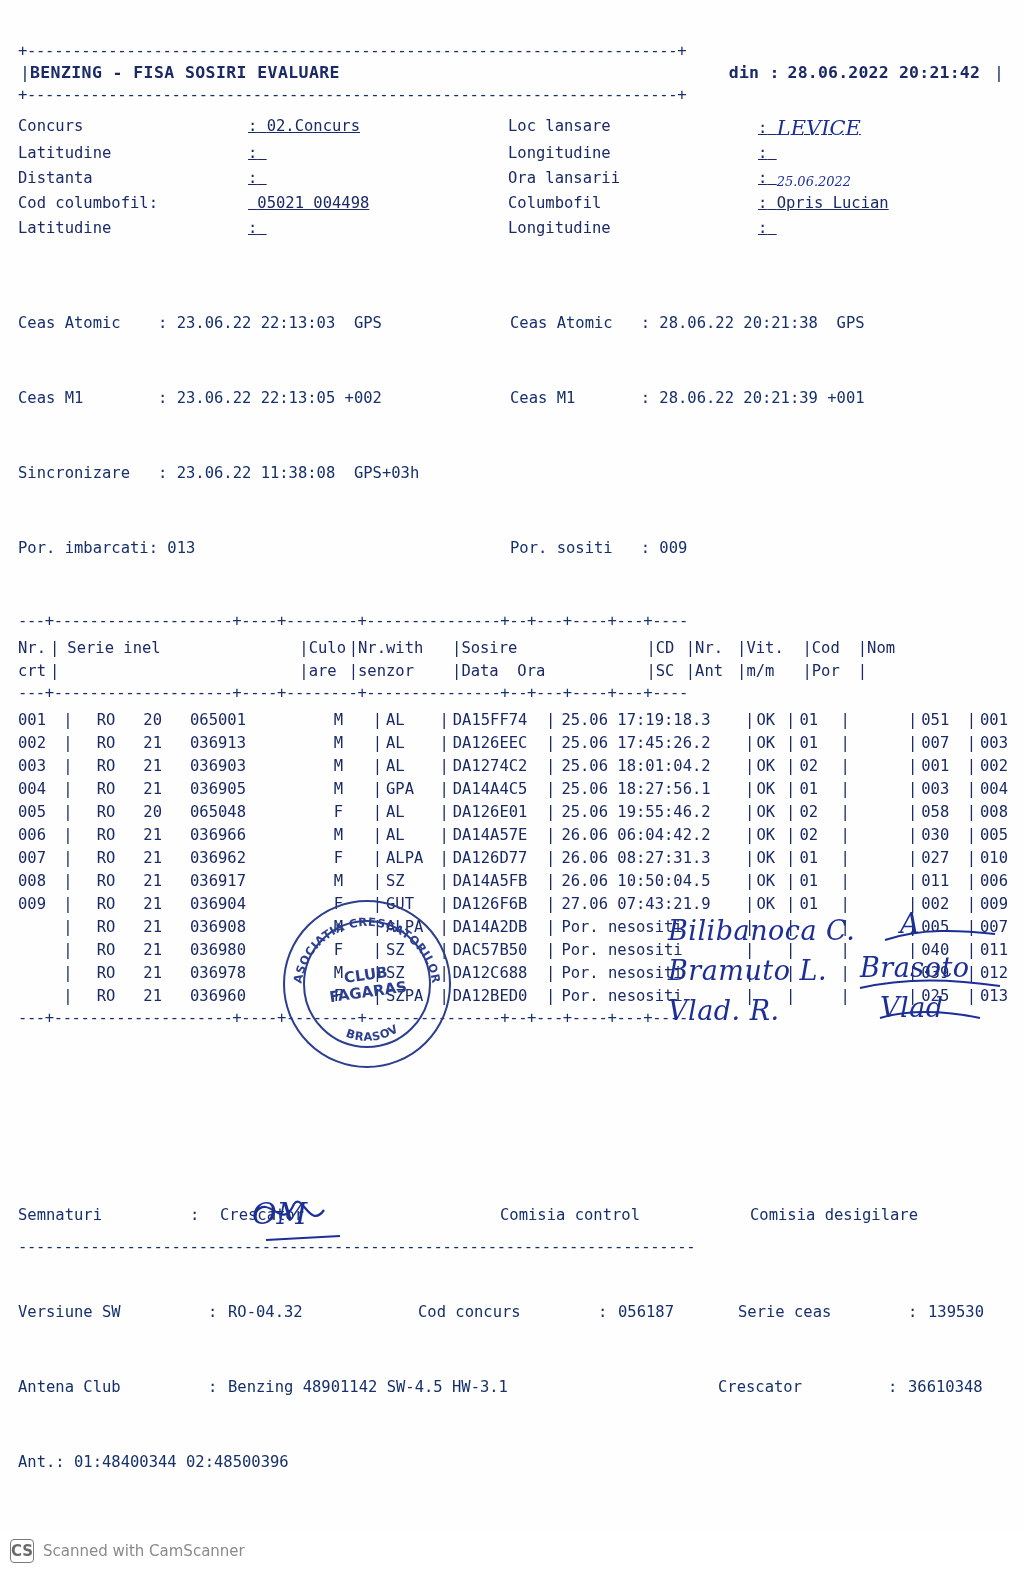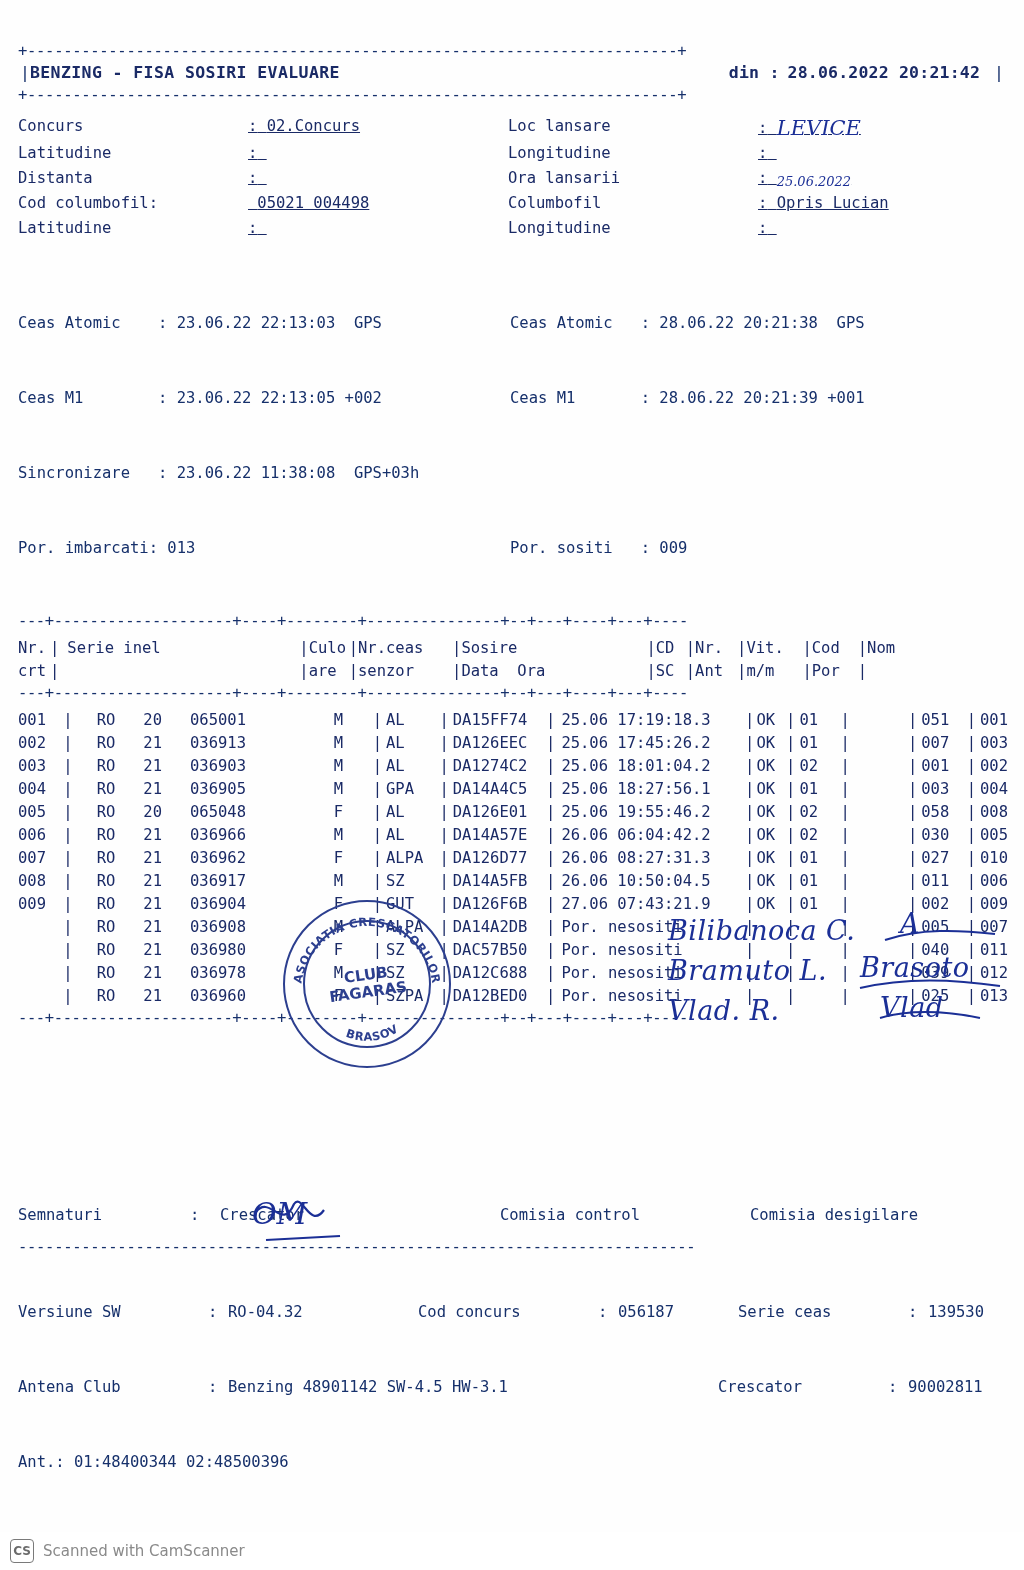--- a/index.html
+++ b/index.html
@@ -187,21 +187,21 @@
     padding-left: 10px;
     background: #ffffff;
     box-sizing: border-box;
   }
   .cs-logo {
     width: 22px; height: 22px;
     border: 1.6px solid #7a7a7a;
     border-radius: 4px;
     color: #6b6b6b;
     font-family: "DejaVu Sans", sans-serif;
-    font-size: 12px;
+    font-size: 15px;
     font-weight: bold;
     display: flex; align-items: center; justify-content: center;
   }
   .cs-text {
     color: #8a8a8a;
     font-family: "DejaVu Sans", sans-serif;
     font-size: 15px;
   }
 </style>
 </head>
@@ -274,21 +274,21 @@
 
     <table class="grid">
       <thead>
         <tr>
           <th>Nr.</th>
           <th style="padding-left:4px">|</th>
           <th style="width:232px;padding-left:8px">Serie inel</th>
           <th>|</th>
           <th style="width:40px">Culo</th>
           <th>|</th>
-          <th style="width:94px">Nr.ceas</th>
+          <th style="width:94px">Nr.with</th>
           <th>|</th>
           <th style="width:185px">Sosire</th>
           <th>|</th>
           <th style="width:30px">CD</th>
           <th>|</th>
           <th style="width:42px">Nr.</th>
           <th>|</th>
           <th style="width:56px">Vit.</th>
           <th>|</th>
           <th style="width:46px">Cod</th>
@@ -387,21 +387,21 @@
       <span style="width:170px">Serie ceas</span>
       <span style="width:20px">:</span>
       <span>139530</span>
     </div>
     <div class="fd-row">
       <span style="width:190px">Antena Club</span>
       <span style="width:20px">:</span>
       <span style="width:490px">Benzing 48901142 SW-4.5 HW-3.1</span>
       <span style="width:170px">Crescator</span>
       <span style="width:20px">:</span>
-      <span>90002811</span>
+      <span>36610348</span>
     </div>
     <div class="fd-row">
       <span>Ant.: 01:48400344 02:48500396</span>
     </div>
     <div class="bm1">
       <span class="center">====&gt;  B E N Z I N G - M 1  &lt;====</span>
       <span><span>Pagina</span> :<span>001</span></span>
     </div>
   </div>
 

